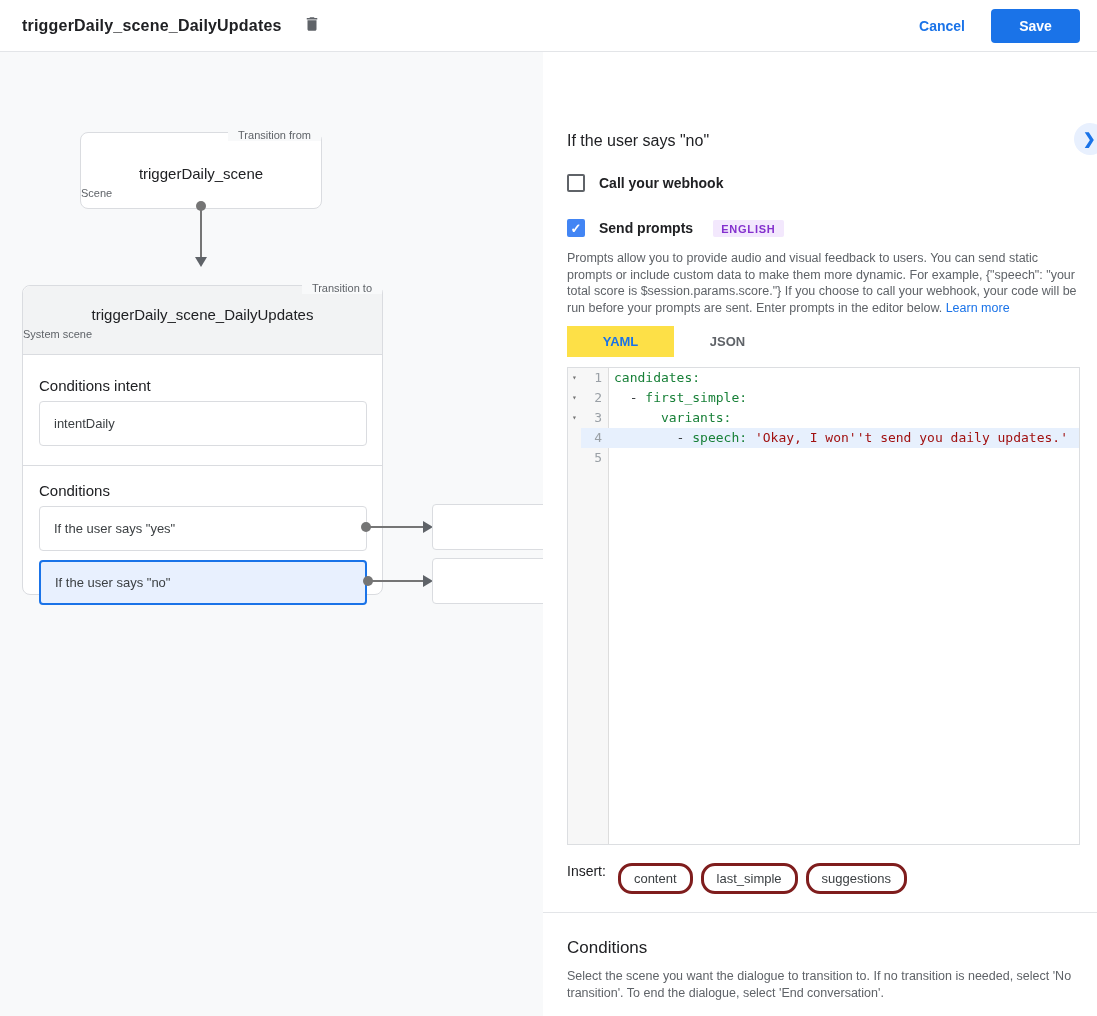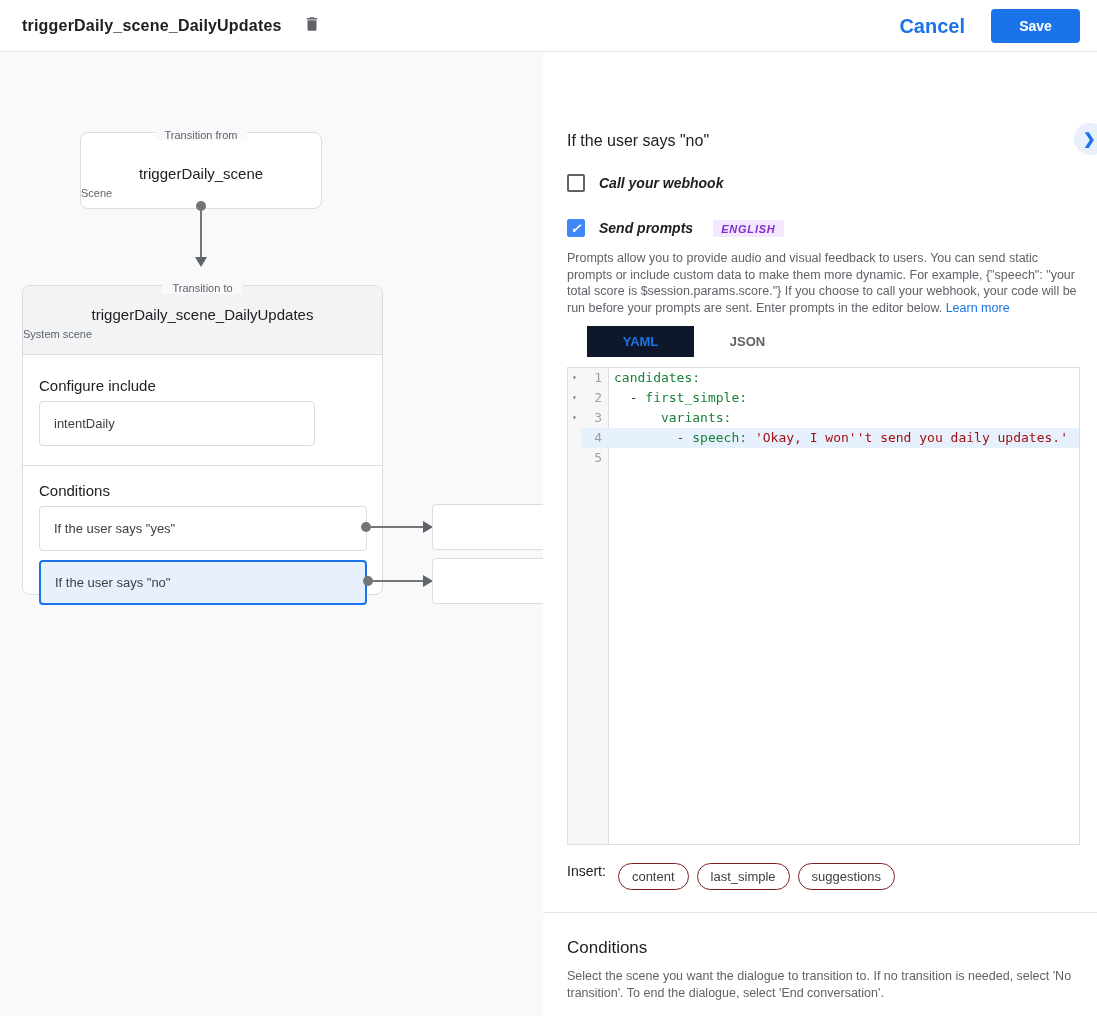--- a/index.html
+++ b/index.html
@@ -3,87 +3,87 @@
 <meta charset="utf-8">
 <style>
   * { margin:0; padding:0; box-sizing:border-box; }
   html,body { width:1097px; height:1016px; background:#fff; font-family:"Liberation Sans", sans-serif; color:#202124; overflow:hidden; }
 
   
   .topbar { position:relative; height:52px; background:#fff; border-bottom:1px solid #e3e5e8; display:flex; align-items:center; }
   .topbar-title { margin-left:22px; font-size:16px; font-weight:600; letter-spacing:.2px; color:#202124; }
   .trash-btn { margin-left:18px; width:24px; height:24px; border:none; background:transparent; cursor:pointer; display:flex; align-items:center; justify-content:center; }
   .topbar-actions { position:absolute; right:17px; top:0; height:52px; display:flex; align-items:center; gap:26px; }
-  .cancel-link { font-size:20px; font-weight:600; color:#1a73e8; background:transparent; border:none; cursor:pointer; }
+  .cancel-link { font-size:14px; font-weight:600; color:#1a73e8; background:transparent; border:none; cursor:pointer; }
   .save-btn { width:89px; height:34px; background:#1a73e8; color:#fff; font-size:14px; font-weight:600; border:none; border-radius:4px; cursor:pointer; }
 
   
   .main { display:flex; height:964px; }
   .canvas { position:relative; width:543px; background:#f8f9fa; overflow:hidden; flex:none; }
   .panel { position:relative; width:554px; background:#fff; overflow:hidden; flex:none; }
 
   
   .node { position:absolute; background:#fff; border:1px solid #dadce0; border-radius:8px; }
-  .legend { position:absolute; top:-8px; left:0; right:0; text-align:center; pointer-events:none; }
+  .legend { position:absolute; top:-8px; left:0; right:0; text-align:right; pointer-events:none; }
   .legend span { display:inline-block; background:#f8f9fa; padding:0 10px; font-size:11px; color:#5f6368; }
   .node-title { text-align:center; font-size:15px; color:#202124; }
   .node-sub { font-size:11px; color:#5f6368; margin-top:5px; }
 
   .from-node { left:80px; top:80px; width:242px; height:77px; }
   .from-node .node-title { margin-top:32px; }
 
   .to-node { left:22px; top:233px; width:361px; height:310px; }
   .to-header { height:69px; background:#f2f3f4; border-bottom:1px solid #dadce0; border-radius:8px 8px 0 0; }
   .to-header .node-title { padding-top:20px; }
 
   .section-label { position:absolute; left:16px; font-size:15px; color:#202124; }
-  .intent-box { position:absolute; left:16px; top:115px; width:276px; height:45px; background:#fff; border:1px solid #dadce0; border-radius:4px; display:flex; align-items:center; padding-left:14px; font-size:13px; color:#3c4043; }
+  .intent-box { position:absolute; left:16px; top:115px; width:328px; height:45px; background:#fff; border:1px solid #dadce0; border-radius:4px; display:flex; align-items:center; padding-left:14px; font-size:13px; color:#3c4043; }
   .to-divider { position:absolute; left:0; right:0; top:179px; height:1px; background:#dadce0; }
   .cond { position:absolute; left:16px; width:328px; height:45px; border-radius:4px; display:flex; align-items:center; padding-left:14px; font-size:13px; color:#3c4043; cursor:pointer; }
   .cond-yes { top:220px; background:#fff; border:1px solid #dadce0; }
   .cond-no { top:274px; background:#e8f0fe; border:2px solid #1a73e8; }
 
   .dot { position:absolute; width:10px; height:10px; border-radius:50%; background:#757575; }
   .vline { position:absolute; background:#757575; }
   .hline { position:absolute; background:#757575; }
   .arrow-down { position:absolute; width:0; height:0; border-left:6px solid transparent; border-right:6px solid transparent; border-top:10px solid #5f6368; }
   .arrow-right { position:absolute; width:0; height:0; border-top:6px solid transparent; border-bottom:6px solid transparent; border-left:10px solid #5f6368; }
   .target-box { position:absolute; left:432px; width:140px; height:46px; background:#fff; border:1px solid #dadce0; border-radius:4px 0 0 4px; }
 
   
   .panel-title { position:absolute; left:24px; top:80px; font-size:16px; color:#202124; }
   .expand-btn { position:absolute; right:-9px; top:71px; width:32px; height:32px; border-radius:50%; background:#e8f0fe; border:none; cursor:pointer; color:#1a73e8; font-size:15px; font-weight:700; text-align:left; padding-left:9px; }
 
-  .check-row { position:absolute; left:24px; display:flex; align-items:center; gap:14px;font-style:italic; }
+  .check-row { position:absolute; left:24px; display:flex; align-items:center; gap:14px; }
   .checkbox { width:18px; height:18px; border:2px solid #5f6368; border-radius:2px; background:#fff; cursor:pointer; flex:none; }
   .checkbox.checked { border-color:#4285f4; background:#4285f4; color:#fff; font-size:13px; font-weight:700; line-height:15px; text-align:center; }
   .check-label { font-size:14px; font-weight:700; color:#202124; }
   .lang-badge { margin-left:6px; background:#f3e8fd; color:#8430ce; font-size:11px; font-weight:700; letter-spacing:.8px; padding:3px 8px 2px; border-radius:2px; }
 
   .desc { position:absolute; left:24px; width:513px; font-size:12.5px; line-height:16.5px; color:#5f6368; }
   .link { color:#1a73e8; cursor:pointer; text-decoration:none; }
 
   .tabs { position:absolute; left:24px; top:274px; display:flex; }
   .tab { width:107px; height:31px; display:flex; align-items:center; justify-content:center; font-size:13px; font-weight:700; color:#5f6368; cursor:pointer; }
-  .tab.active { color:#1a73e8; background:#0f172a;margin-left:20px; }
+  .tab.active { color:#1a73e8; background:#fde047; }
 
   .editor { position:absolute; left:24px; top:315px; width:513px; height:478px; border:1px solid #dcdee1; background:#fff; font-family:"DejaVu Sans Mono", monospace; font-size:13px; line-height:20px; }
   .gutter-bg { position:absolute; left:0; top:0; bottom:0; width:41px; background:#f7f7f7; border-right:1px solid #ddd; }
   .code-line { position:relative; display:flex; height:20px; white-space:pre; }
   .fold-cell { width:13px; flex:none; font-size:8px; color:#757575; text-align:center; line-height:20px; cursor:pointer; }
   .num-cell { width:28px; flex:none; text-align:right; padding-right:7px; color:#9aa0a6; }
   .code-cell { flex:1; padding-left:5px; color:#3c4043; overflow:hidden; }
   .code-line.active .num-cell, .code-line.active .code-cell { background:#e7f0fd; }
   .tok-key { color:#188038; }
   .tok-string { color:#a11111; }
   .tok-plain { color:#3c4043; }
 
   .insert-row { position:absolute; left:24px; top:811px; display:flex; align-items:flex-start; gap:10px; }
   .insert-label { font-size:14px; color:#202124; margin-right:2px; }
-  .chip { border:1px solid #7f1d1d; border-radius:14px; background:#fff; padding:5px 13px; font-size:13px; color:#3c4043; cursor:pointer; font-family:"Liberation Sans", sans-serif; }
+  .chip { border:3px solid #7f1d1d; border-radius:14px; background:#fff; padding:5px 13px; font-size:13px; color:#3c4043; cursor:pointer; font-family:"Liberation Sans", sans-serif; }
 
   .panel-divider { position:absolute; left:0; right:0; top:860px; height:1px; background:#e3e5e8; }
 
   .transition-title { position:absolute; left:24px; top:886px; font-size:17px; color:#202124; }
 </style>
 </head>
 <body>
 
 <div class="topbar">
   <div class="topbar-title">triggerDaily_scene_DailyUpdates</div>
@@ -114,21 +114,21 @@
     <div class="vline" style="left:200px; top:158px; width:2px; height:47px;"></div>
     <div class="arrow-down" style="left:195px; top:205px;"></div>
 
     <div class="node to-node">
       <div class="legend"><span>Transition to</span></div>
       <div class="to-header">
         <div class="node-title">triggerDaily_scene_DailyUpdates</div>
         <div class="node-sub">System scene</div>
       </div>
 
-      <div class="section-label" style="top:91px;">Configure include</div>
+      <div class="section-label" style="top:91px;">Conditions intent</div>
       <div class="intent-box">intentDaily</div>
 
       <div class="to-divider"></div>
 
       <div class="section-label" style="top:196px;">Conditions</div>
       <div class="cond cond-yes">If the user says "yes"</div>
       <div class="cond cond-no">If the user says "no"</div>
     </div>
 
     <div class="dot" style="left:361px; top:470px;"></div>

